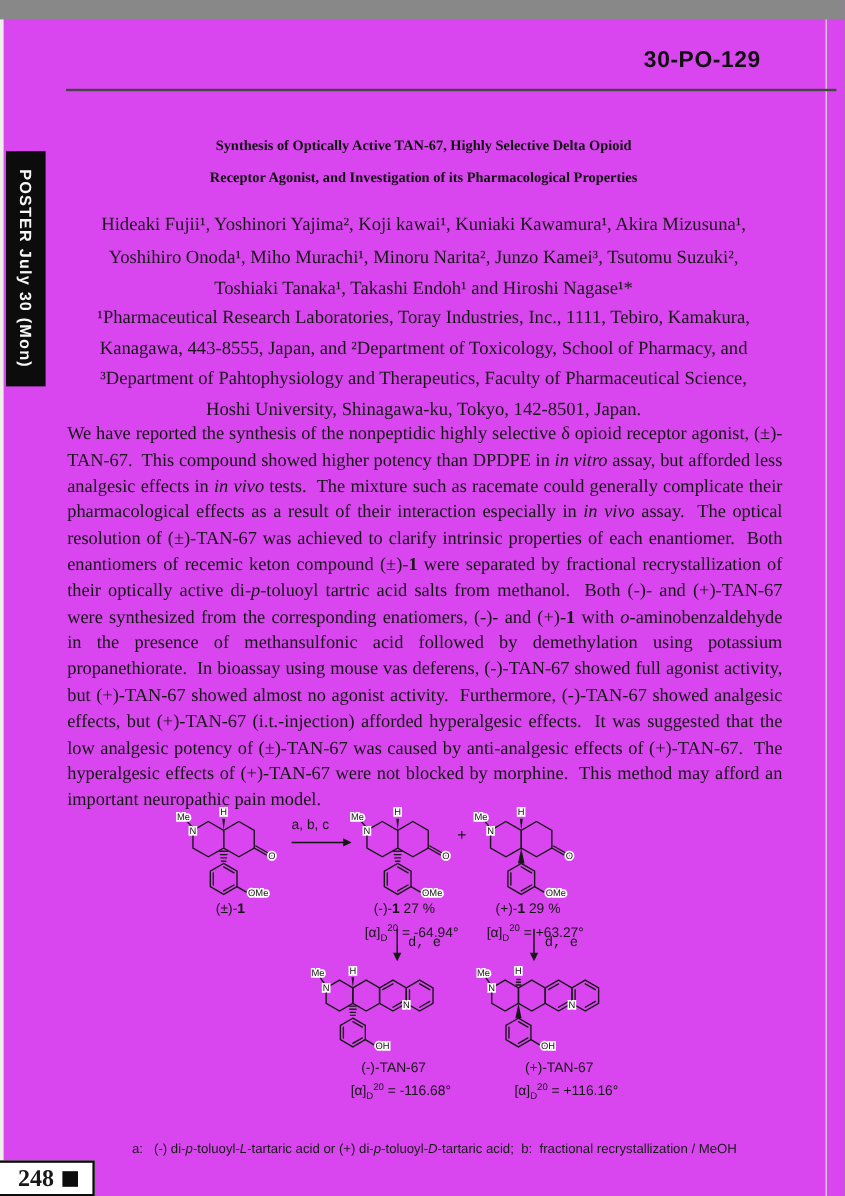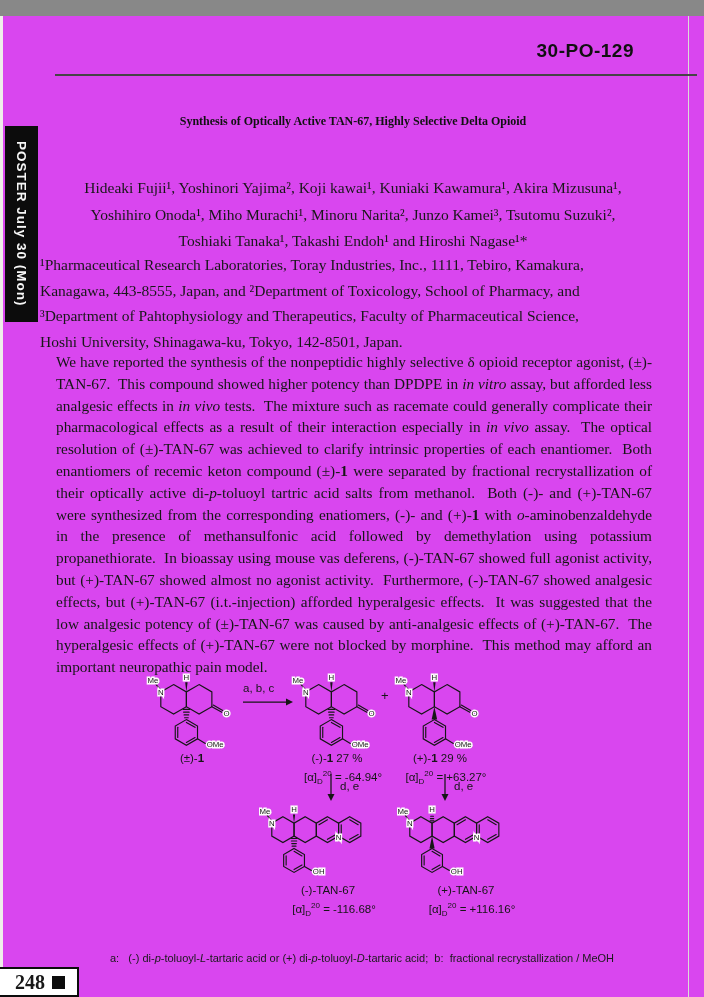--- a/index.html
+++ b/index.html
@@ -19,35 +19,35 @@
 
   .sidebar{position:absolute;left:5px;top:110px;width:33px;height:196px;background:#0c0c0c;
     display:flex;align-items:center;justify-content:center;}
   .sidebar span{writing-mode:vertical-rl;font-family:"Liberation Sans",sans-serif;
     font-weight:700;font-size:13.5px;letter-spacing:1px;color:#f7f7f7;white-space:nowrap;}
 
   .title{position:absolute;left:60px;top:92px;width:586px;text-align:center;
     font-weight:700;font-size:12px;line-height:27px;color:#111;}
   .authors{position:absolute;left:40px;top:159px;width:626px;text-align:center;
     font-size:15.5px;line-height:26.5px;}
-  .affils{position:absolute;left:40px;top:236px;width:626px;text-align:left;
+  .affils{position:absolute;left:40px;top:236px;width:626px;text-align:center;
     font-size:15.5px;line-height:25.5px;}
 
   .abstract{position:absolute;left:56px;top:335px;width:596px;font-size:15.3px;
     line-height:21.8px;text-align:justify;white-space:pre-wrap;color:#161616;}
 
   .scheme{position:absolute;left:0;top:648px;width:704px;height:250px;
     font-family:"Liberation Sans",sans-serif;color:#161616;}
   .struct{position:absolute;display:flex;flex-direction:column;align-items:center;}
   .slabel{font-size:11.5px;line-height:15px;text-align:center;white-space:pre;}
   .srot{font-size:11.5px;line-height:16px;text-align:center;white-space:pre;padding-left:12px;}
   .srot sub,.srot sup{font-size:8px;}
   .arrow-r{position:absolute;display:flex;flex-direction:column;align-items:flex-start;}
   .arrow-r .alabel{font-size:11.5px;line-height:13px;margin-bottom:2px;}
-  .arrow-d{position:absolute;display:flex;flex-direction:row;align-items:flex-start;gap:4px;}
+  .arrow-d{position:absolute;display:flex;flex-direction:row;align-items:flex-start;gap:4px;font-family:Liberation Mono, monospace;}
   .arrow-d .alabel{font-size:11.5px;line-height:14px;margin-top:5px;}
   .plus{position:absolute;font-size:13px;}
   .at{font-family:"Liberation Sans",sans-serif;font-size:8.5px;fill:#161616;
      stroke:#fcfcfa;stroke-width:3px;paint-order:stroke;}
   .bond{stroke:#161616;stroke-width:1.25;fill:none;stroke-linecap:round;}
 
   .footnotes{position:absolute;left:110px;top:899px;width:580px;
     font-family:"Liberation Sans",sans-serif;font-size:11px;line-height:17.5px;
     white-space:pre;color:#1a1a1a;}
 
@@ -130,20 +130,21 @@
 
   <div class="header-code">30-PO-129</div>
   <div class="rule"></div>
 
   <div class="sidebar">
     <span>POSTER July 30 (Mon)</span>
   </div>
 
   <div class="title">
     <div>Synthesis of Optically Active TAN-67, Highly Selective Delta Opioid</div>
+    <div>Receptor Agonist, and Investigation of its Pharmacological Properties</div>
   </div>
 
   <div class="authors">
     <div>Hideaki Fujii¹, Yoshinori Yajima², Koji kawai¹, Kuniaki Kawamura¹, Akira Mizusuna¹,</div>
     <div>Yoshihiro Onoda¹, Miho Murachi¹, Minoru Narita², Junzo Kamei³, Tsutomu Suzuki²,</div>
     <div>Toshiaki Tanaka¹, Takashi Endoh¹ and Hiroshi Nagase¹*</div>
   </div>
 
   <div class="affils">
     <div>¹Pharmaceutical Research Laboratories, Toray Industries, Inc., 1111, Tebiro, Kamakura,</div>

